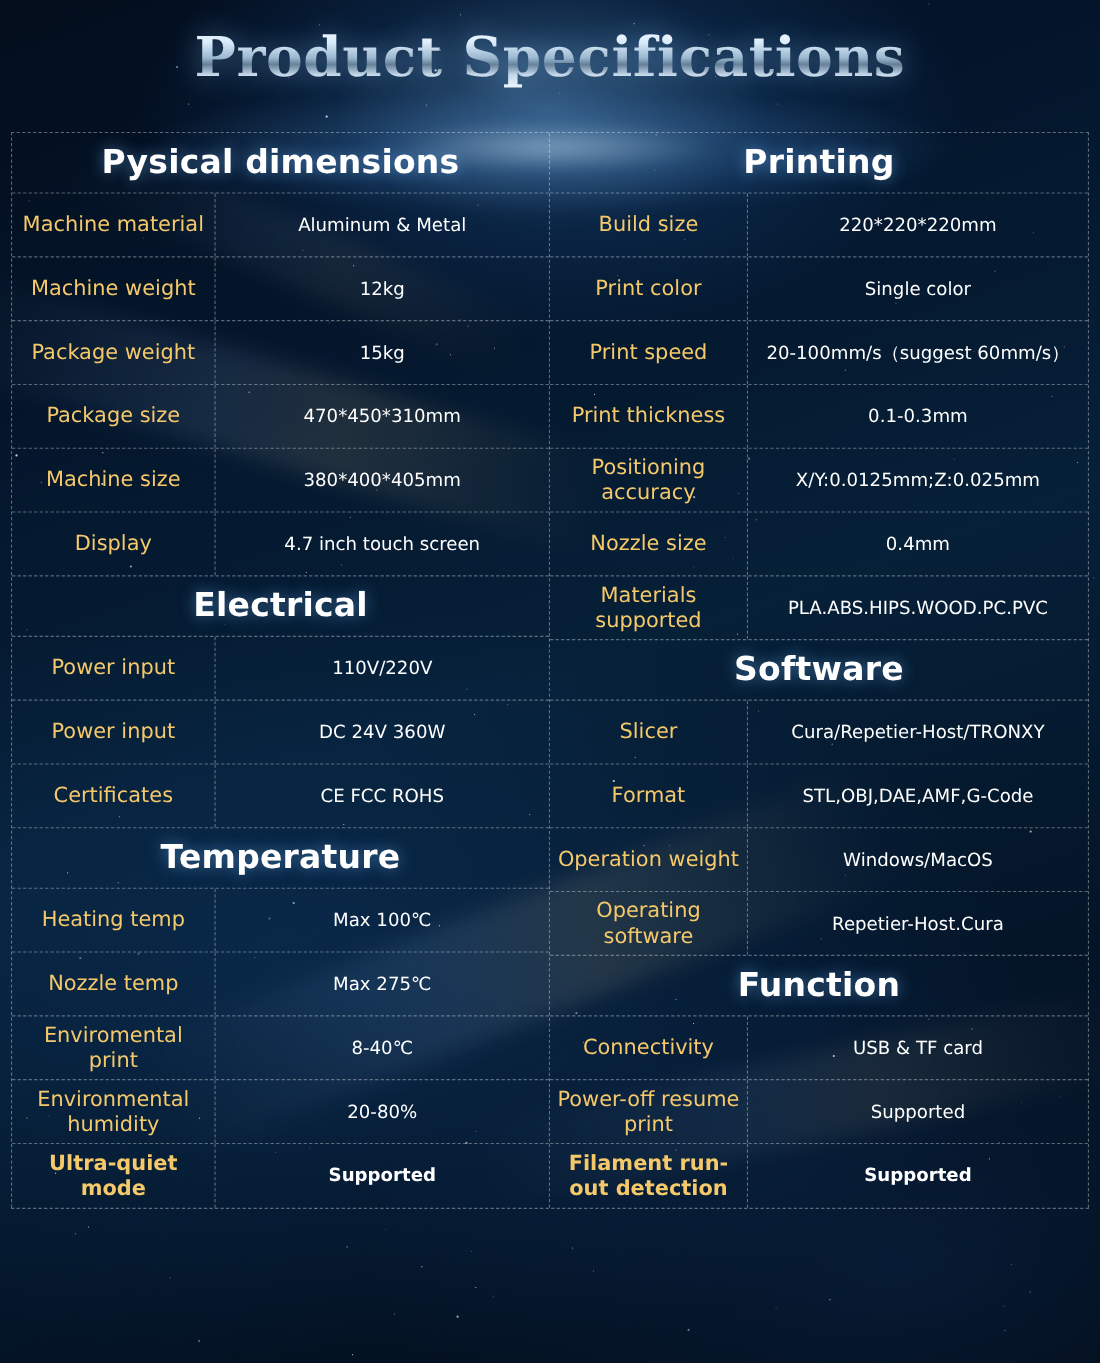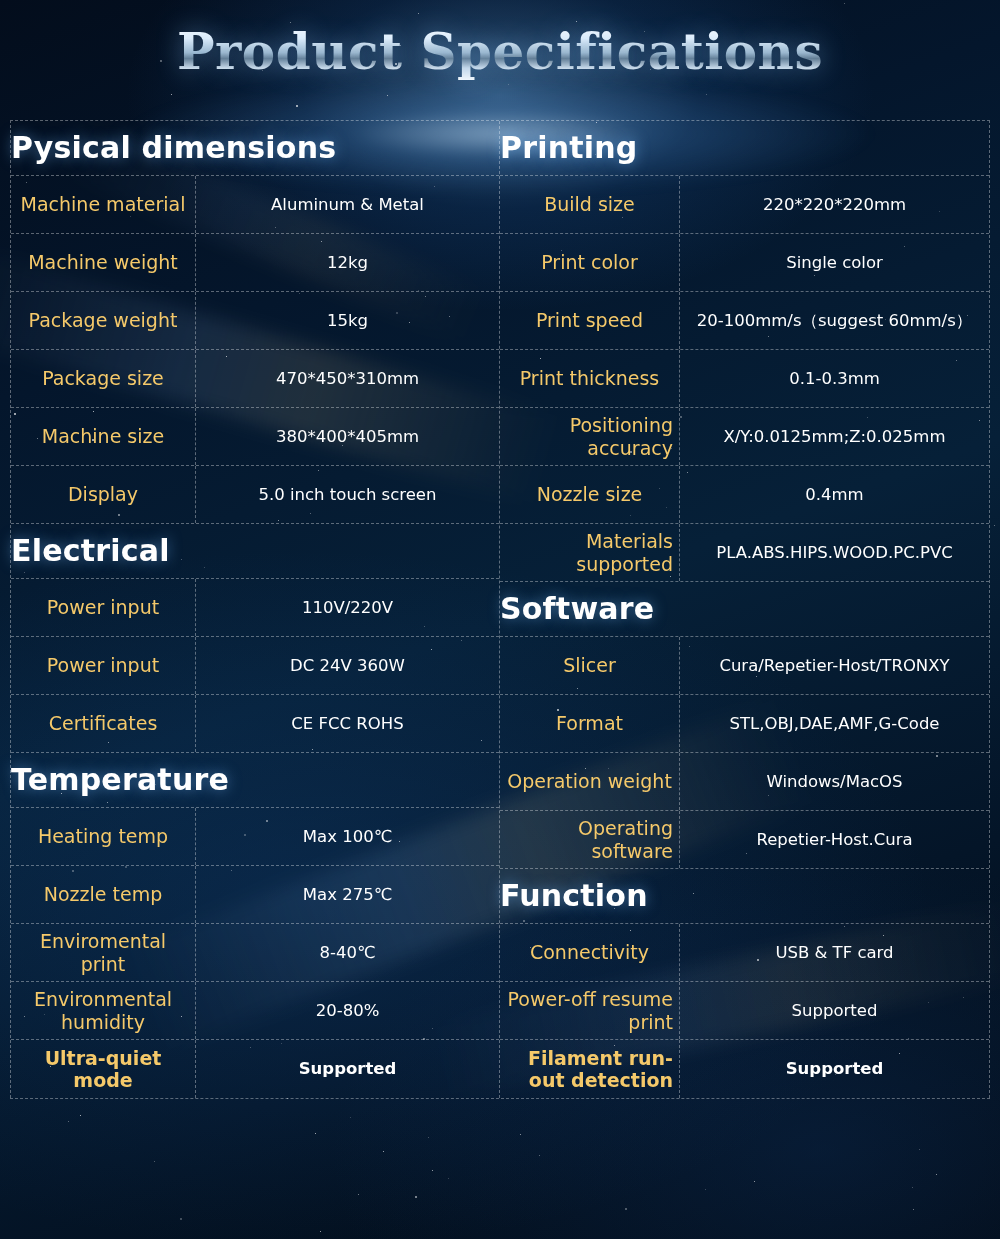--- a/index.html
+++ b/index.html
@@ -68,21 +68,21 @@
     display: flex;
     gap: 0;
     border-top: 1px dashed rgba(255,255,255,0.35);
     border-left: 1px dashed rgba(255,255,255,0.35);
     border-right: 1px dashed rgba(255,255,255,0.35);
   }
   .column { width: 490px; }
   .column.left { border-right: 1px dashed rgba(255,255,255,0.35); }
 
   .section-head {
-    text-align: left;
+    text-align: center;
     font-family: "DejaVu Sans", sans-serif;
     font-weight: bold;
     font-size: 30px;
     color: #ffffff;
     padding: 9px 0 10px 0;
     border-bottom: 1px dashed rgba(255,255,255,0.35);
     text-shadow: 0 0 14px rgba(120,190,255,0.5);
     letter-spacing: 0.2px;
   }
   .row {
@@ -108,21 +108,21 @@
     flex: 1 1 auto;
     color: #ffffff;
     font-size: 16.5px;
     display: flex;
     align-items: center;
     justify-content: center;
     text-align: center;
     padding: 6px 8px;
     line-height: 1.16;
   }
-  .right .cell-k { width: 180px; flex: 0 0 180px; text-align: right; }
+  .right .cell-k { width: 180px; flex: 0 0 180px; }
   #bottom-border {
     margin: 0 10px;
     border-bottom: 1px dashed rgba(255,255,255,0.35);
   }
 </style>
 </head>
 <body>
 
 <div id="page">
   <div class="glow-top"></div>
@@ -295,21 +295,21 @@
         <div class="row">
           <div class="cell-k">Package size</div>
           <div class="cell-v">470*450*310mm</div>
         </div>
         <div class="row">
           <div class="cell-k">Machine size</div>
           <div class="cell-v">380*400*405mm</div>
         </div>
         <div class="row">
           <div class="cell-k">Display</div>
-          <div class="cell-v">5.0 inch touch screen</div>
+          <div class="cell-v">4.7 inch touch screen</div>
         </div>
         <div class="section-head">Electrical</div>
         <div class="row">
           <div class="cell-k">Power input</div>
           <div class="cell-v">110V/220V</div>
         </div>
         <div class="row">
           <div class="cell-k">Power input</div>
           <div class="cell-v">DC  24V  360W</div>
         </div>

